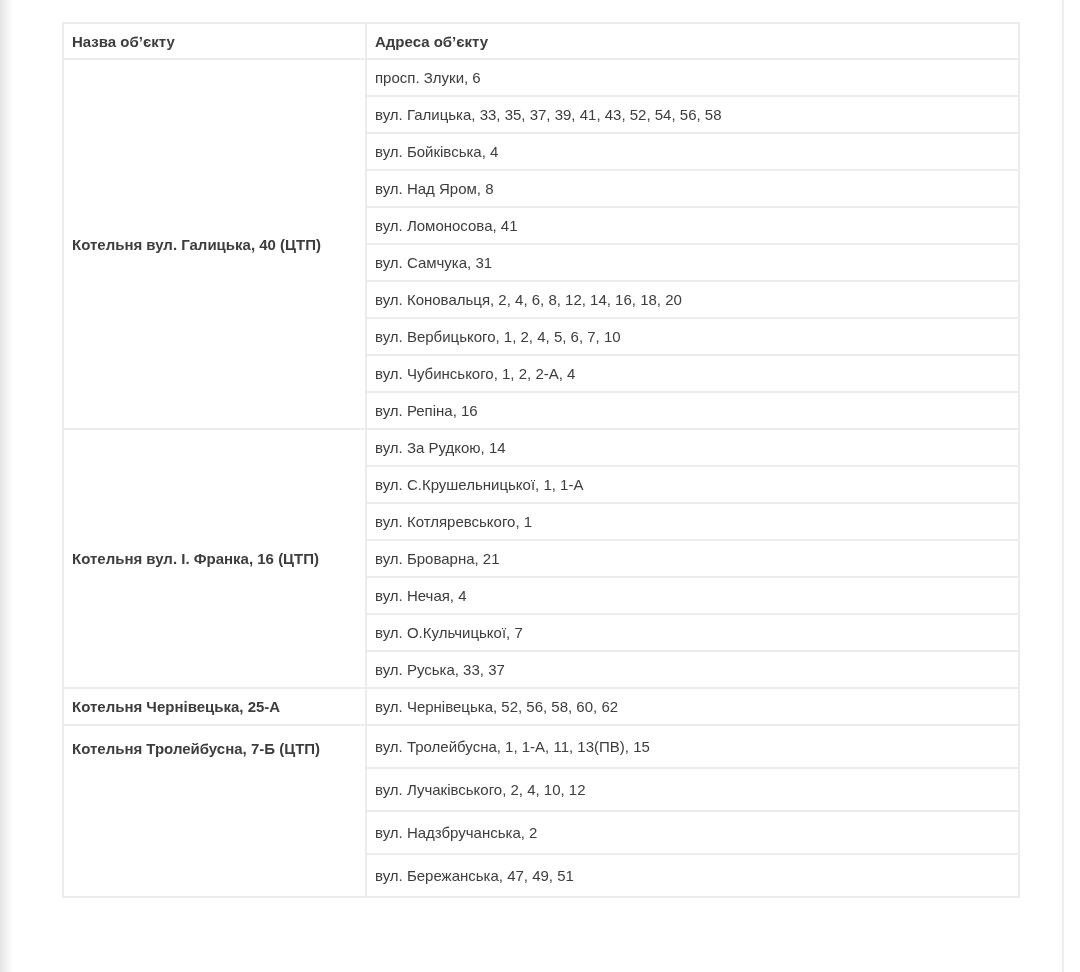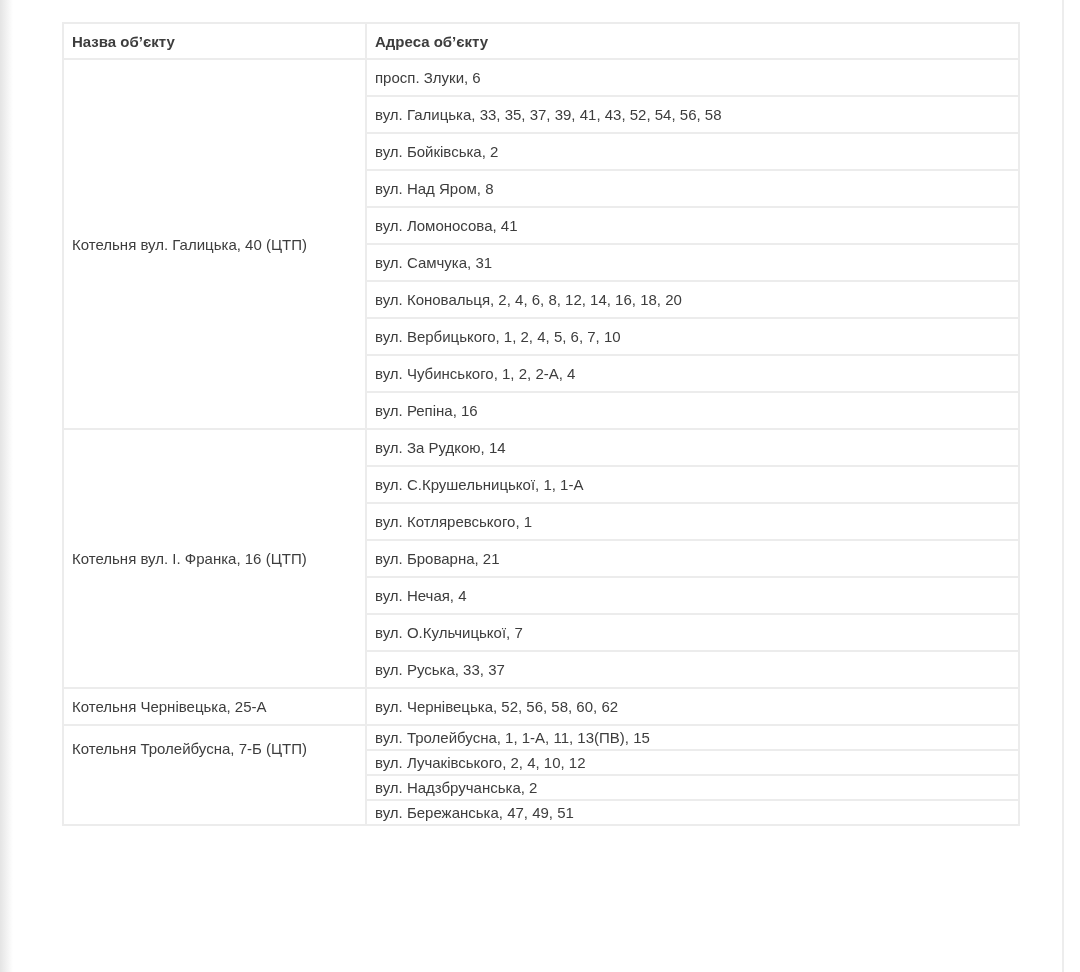--- a/index.html
+++ b/index.html
@@ -55,34 +55,34 @@
     box-sizing:border-box;
     overflow:hidden;
     white-space:nowrap;
   }
   th{
     font-weight:700;
     height:36px;
     vertical-align:middle;
   }
   td.name{
-    font-weight:400;
+    font-weight:700;
     vertical-align:middle;
   }
   td.name.top-align{
     vertical-align:top;
     padding-top:14px;
   }
   td.addr{
     height:37px;
     font-weight:400;
     vertical-align:middle;
   }
   td.addr.tall{
-    height:25px;
+    height:43px;
   }
 </style>
 </head>
 <body>
 
 <div class="viewport">
   <div class="left-edge"></div>
   <div class="right-edge-line"></div>
 
   <div class="content">
@@ -99,21 +99,21 @@
       </thead>
       <tbody>
           <tr>
             <td class="name" rowspan="10">Котельня вул. Галицька, 40 (ЦТП)</td>
             <td class="addr">просп. Злуки, 6</td>
           </tr>
           <tr>
             <td class="addr">вул. Галицька, 33, 35, 37, 39, 41, 43, 52, 54, 56, 58</td>
           </tr>
           <tr>
-            <td class="addr">вул. Бойківська, 2</td>
+            <td class="addr">вул. Бойківська, 4</td>
           </tr>
           <tr>
             <td class="addr">вул. Над Яром, 8</td>
           </tr>
           <tr>
             <td class="addr">вул. Ломоносова, 41</td>
           </tr>
           <tr>
             <td class="addr">вул. Самчука, 31</td>
           </tr>

